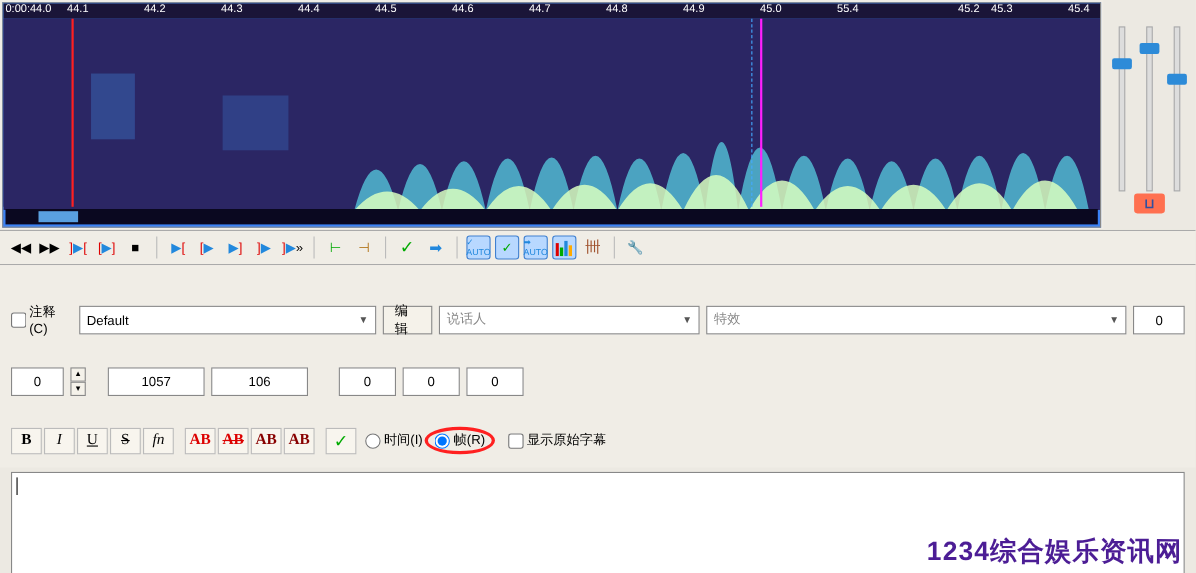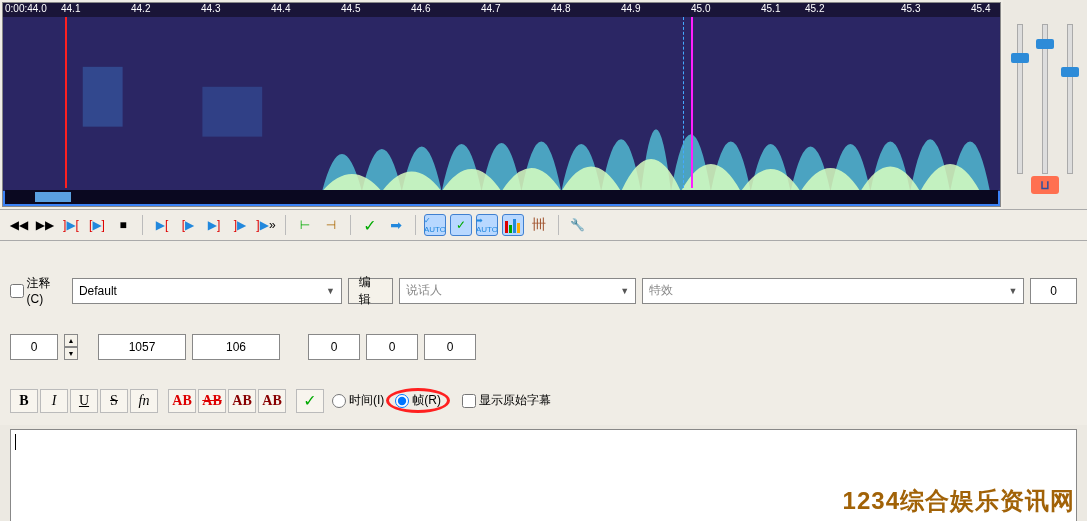--- a/index.html
+++ b/index.html
@@ -49,42 +49,42 @@
 .fmt-btn.red { color: #d00; font-weight: bold; }
 .fmt-btn.redstrike { color: #d00; font-weight: bold; text-decoration: line-through; }
 .fmt-btn.dark { color: #800; font-weight: bold; }
 .radio-lbl { display: flex; align-items: center; gap: 3px; margin-left: 6px; }
 input[type=radio] { width: 14px; height: 14px; }
 .highlight-circle { border: 3px solid #ff2020; border-radius: 50%; padding: 1px 6px; display: flex; align-items: center; }
 
 .text-editor { width: calc(100% - 20px); height: 140px; margin: 4px 10px; border: 1px solid #888; background: #fff; padding: 4px; }
 .text-editor .caret { display: inline-block; width: 1px; height: 16px; background: #000; vertical-align: top; }
 
-.watermark { position: absolute; right: 12px; bottom: 4px; font-size: 24px; font-weight: bold; color: #a16207; letter-spacing: 1px; }
+.watermark { position: absolute; right: 12px; bottom: 4px; font-size: 24px; font-weight: bold; color: #4c1d95; letter-spacing: 1px; }
 .chev { font-size: 9px; color: #555; }
 </style>
 </head>
 <body>
 
 <div class="main-area">
   <div class="spectro-wrap">
     <div class="ruler">
       <span class="ruler-tick" style="left:2px">0:00:44.0</span>
       <span class="ruler-tick" style="left:58px">44.1</span>
       <span class="ruler-tick" style="left:128px">44.2</span>
       <span class="ruler-tick" style="left:198px">44.3</span>
       <span class="ruler-tick" style="left:268px">44.4</span>
       <span class="ruler-tick" style="left:338px">44.5</span>
       <span class="ruler-tick" style="left:408px">44.6</span>
       <span class="ruler-tick" style="left:478px">44.7</span>
       <span class="ruler-tick" style="left:548px">44.8</span>
       <span class="ruler-tick" style="left:618px">44.9</span>
       <span class="ruler-tick" style="left:688px">45.0</span>
-      <span class="ruler-tick" style="left:758px">45.1</span>
-      <span class="ruler-tick" style="left:802px">45.2</span>
+      <span class="ruler-tick" style="left:758px">55.4</span>
+      <span class="ruler-tick" style="left:868px">45.2</span>
       <span class="ruler-tick" style="left:898px">45.3</span>
       <span class="ruler-tick" style="left:968px">45.4</span>
     </div>
     <div class="spectro">
       <svg class="spectro-canvas" viewBox="0 0 1000 175" preserveAspectRatio="none">
         <rect x="0" y="0" width="1000" height="175" fill="#2b2664"></rect>
         <path d="M320 175 Q340 100 360 175 Q380 90 400 175 Q420 85 440 175 Q460 80 480 175 Q500 78 520 175 Q540 75 560 175 Q580 80 600 175 Q620 70 640 175 Q655 50 670 175 Q690 60 710 175 Q730 75 750 175 Q770 80 790 175 Q810 85 830 175 Q850 80 870 175 Q890 75 910 175 Q930 70 950 175 Q970 75 990 175 L1000 175 L320 175 Z" fill="#5ad8e8" opacity="0.7"></path>
         <path d="M320 175 Q350 140 380 175 Q410 135 440 175 Q470 130 500 175 Q530 128 560 175 Q590 125 620 175 Q650 110 680 175 Q710 120 740 175 Q770 130 800 175 Q830 128 860 175 Q890 125 920 175 Q950 120 980 175 L1000 175 L320 175 Z" fill="#d8ffc0" opacity="0.85"></path>
         <rect x="80" y="50" width="40" height="60" fill="#3a6ab8" opacity="0.5"></rect>
         <rect x="200" y="70" width="60" height="50" fill="#3a6ab8" opacity="0.4"></rect>

